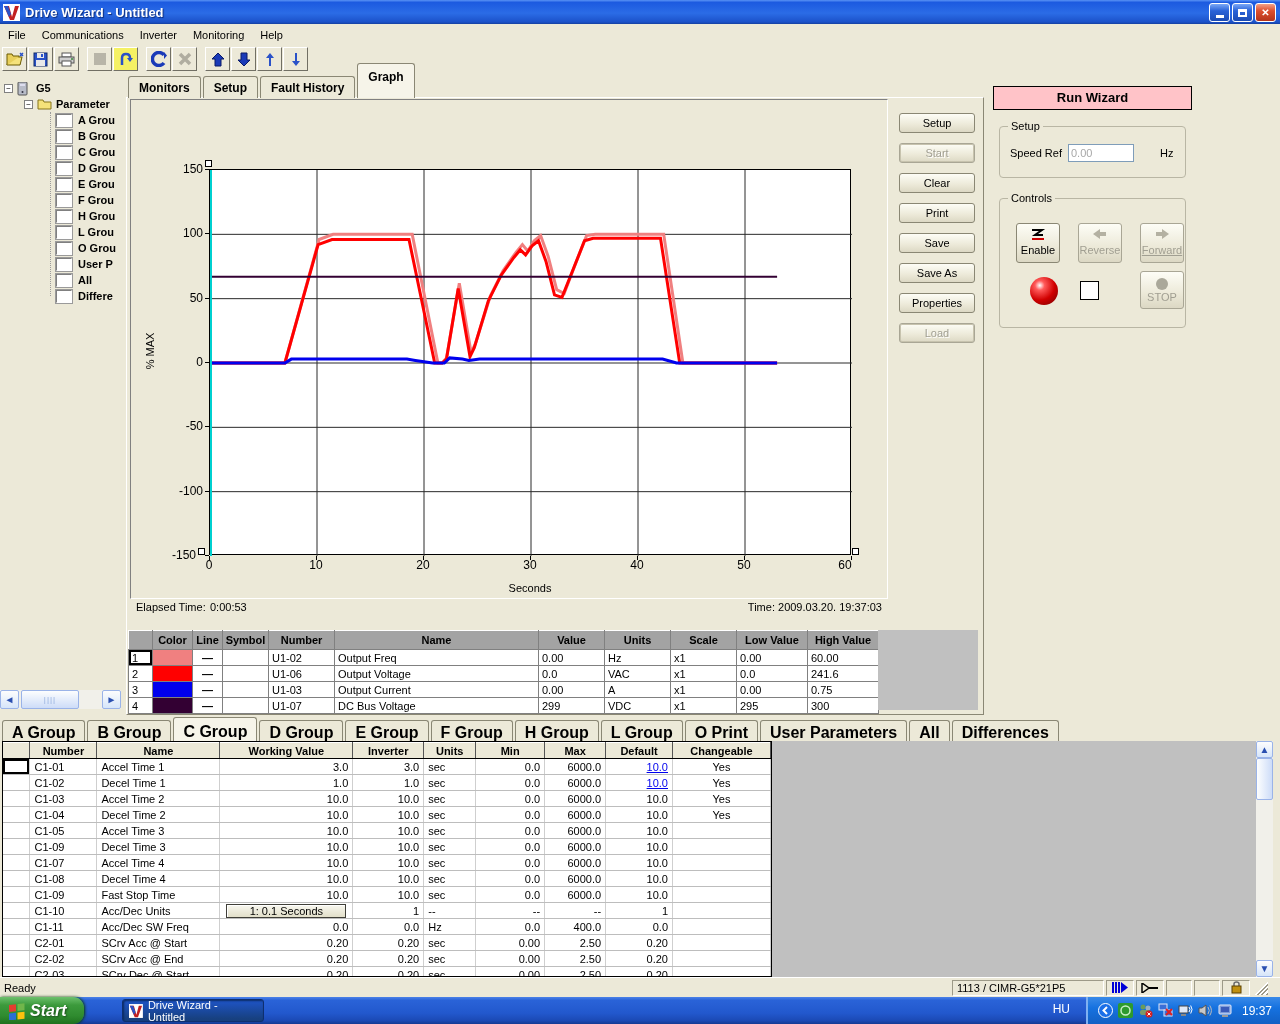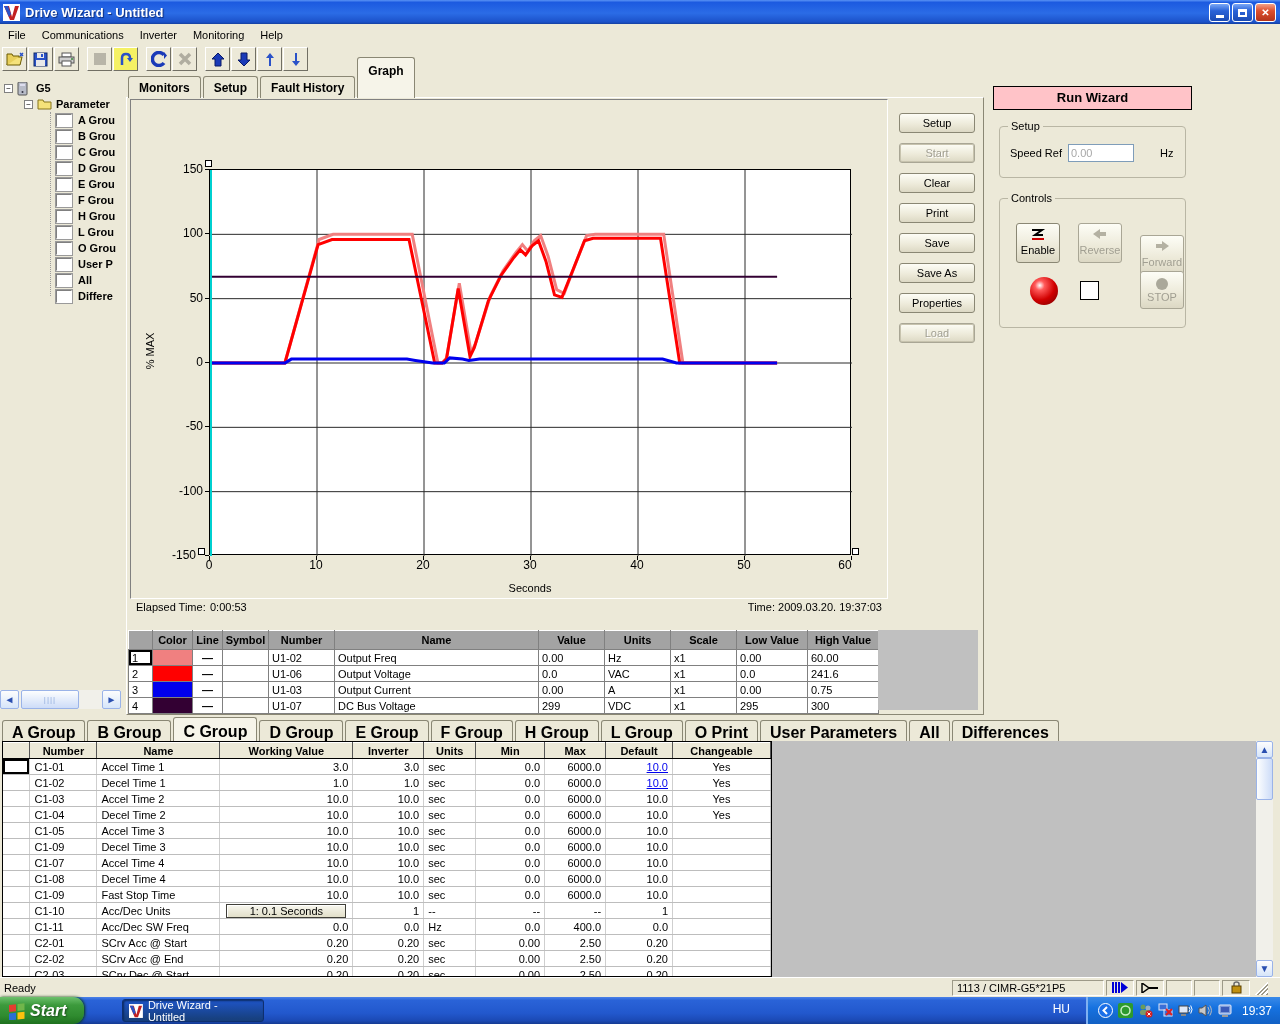--- a/index.html
+++ b/index.html
@@ -52,21 +52,21 @@
     display:flex; align-items:center; justify-content:center; }
   #tree-hscroll .thumb { flex:0 0 58px; margin:0 2px; background:linear-gradient(180deg,#fdfefe,#cddcf8);
     border:1px solid #9ab3e8; border-radius:2px; display:flex; align-items:center; justify-content:center;
     color:#93aede; font-size:8px; letter-spacing:1px; }
   #tree-hscroll .spacer { flex:1; }
 
   
   #maintabs { position:absolute; left:128px; top:73px; height:25px; display:flex; align-items:flex-end; }
   .tab { border:1px solid #8a8774; border-bottom:none; border-radius:3px 3px 0 0;
     background:#ece9d8; padding:4px 10px 3px 10px; font-weight:bold; font-size:12px; margin-right:2px; height:22px; }
-  .tab.active { background:#f6f4e9; height:41px; padding-top:6px; position:relative; z-index:5; }
+  .tab.active { background:#f6f4e9; height:35px; padding-top:6px; position:relative; z-index:5; }
   #tabpage { position:absolute; left:126px; top:97px; width:858px; height:618px; background:#ece9d8;
     border:1px solid; border-color:#ffffff #8a8774 #8a8774 #ffffff; }
 
   
   #graphbox { position:absolute; left:130px; top:99px; width:758px; height:500px; background:#ece9d8;
     border:1px solid; border-color:#808080 #ffffff #ffffff #808080; }
   #plot { position:absolute; left:209px; top:169px; width:642px; height:386px; background:#fff;
     border:1px solid #000; }
   #plot svg { position:absolute; left:0; top:0; }
   #plot .cyanedge { position:absolute; left:0; top:0; width:2px; height:386px; background:#00d0d0; }
@@ -110,21 +110,21 @@
   #speedref-input { position:absolute; left:68px; top:17px; width:66px; height:18px;
     border:1px solid #7f9db9; background:#fff; color:#a8a8a8; font-size:11px; padding:2px; }
   #hz-label { position:absolute; left:160px; top:20px; }
   #gb-controls { left:6px; top:112px; width:187px; height:130px; }
   .ctlbtn { position:absolute; width:44px; height:40px; background:linear-gradient(180deg,#fdfdf6,#ece9d8 60%,#dcd8c4);
     border:1px solid #8a8774; border-radius:3px; text-align:center; font-size:11px; padding-top:4px; }
   .ctlbtn.disabled { color:#a19f92; border-color:#a9a695; }
   .ctlbtn .glyph { height:16px; line-height:16px; font-size:13px; }
   #btn-enable { left:16px; top:24px; }
   #btn-reverse { left:78px; top:24px; }
-  #btn-forward { left:140px; top:36px; }
+  #btn-forward { left:140px; top:24px;text-decoration:underline; }
   #led { position:absolute; left:30px; top:78px; width:28px; height:28px; border-radius:50%;
     background:radial-gradient(circle at 35% 30%, #ffffff 0%, #ff5a5a 18%, #d00000 55%, #700000 100%); }
   #rw-checkbox { position:absolute; left:80px; top:82px; width:19px; height:19px; background:#fff; border:1px solid #000; }
   #btn-stop { left:140px; top:72px; height:38px; }
   #btn-stop .stopdot { width:12px; height:12px; border-radius:50%; background:#aaa89a; margin:2px auto 1px; }
 
   
   #grouptabs { position:absolute; left:2px; top:717px; height:24px; display:flex; align-items:flex-end; }
   .gtab { border:1px solid #8a8774; border-bottom:none; border-radius:3px 3px 0 0; background:#ece9d8;
     padding:3px 9px 3px 9px; font-weight:bold; font-size:16px; margin-right:2px; height:21px; white-space:nowrap; }

